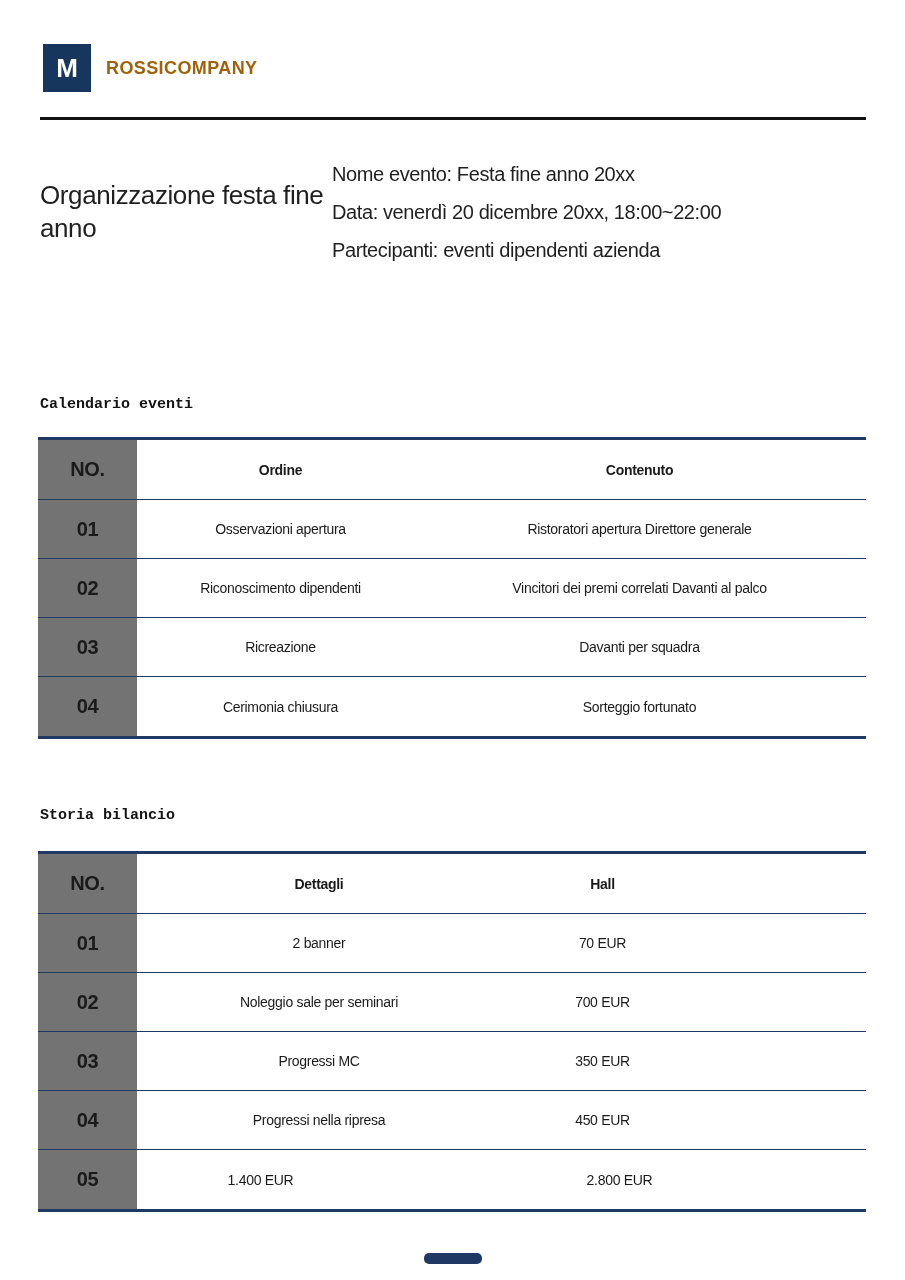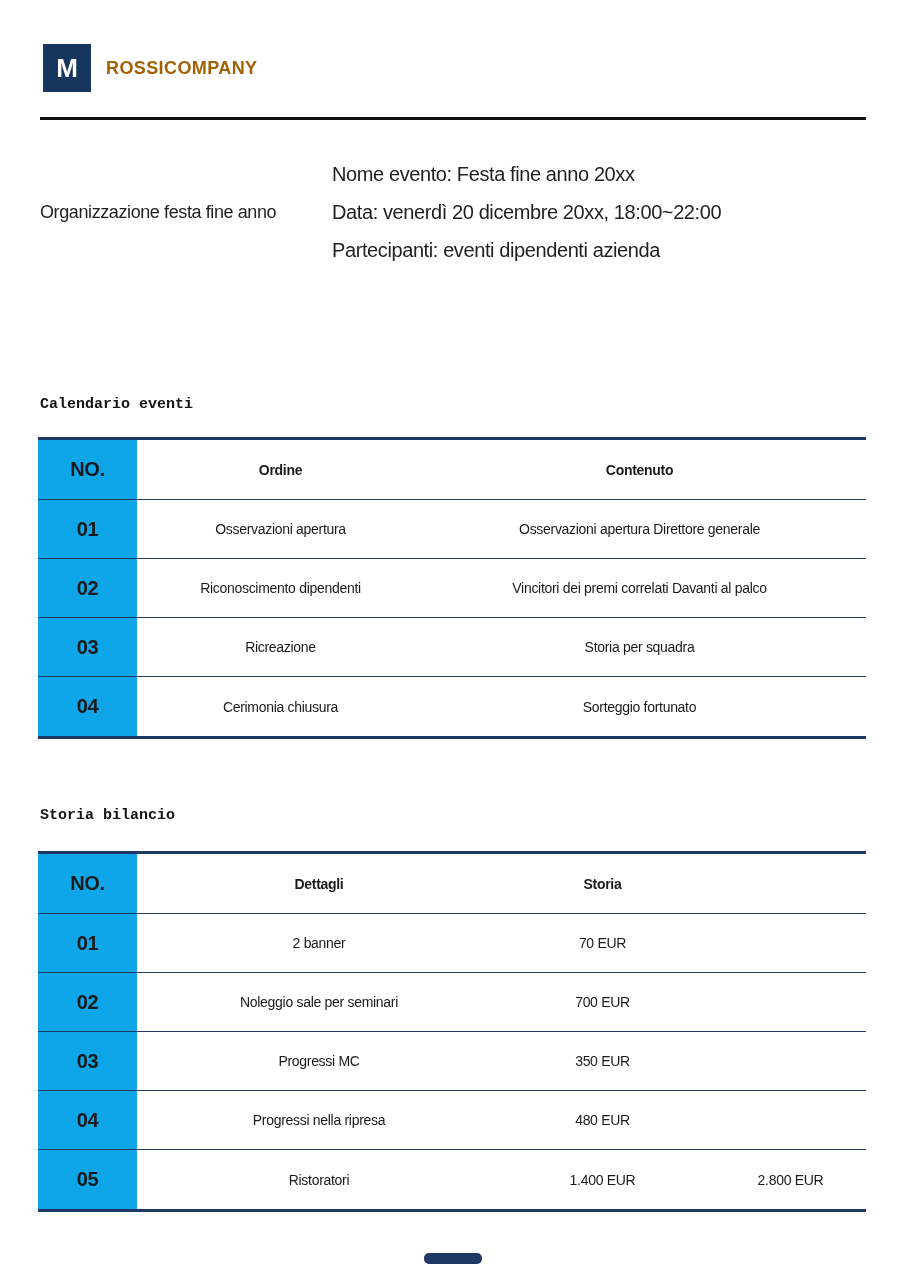--- a/index.html
+++ b/index.html
@@ -18,21 +18,21 @@
     width: 48px; height: 48px; background: #17365d;
     display: flex; align-items: center; justify-content: center;
     color: #ffffff; font-size: 26px; font-weight: bold;
   }
   .company { margin-left: 15px; font-size: 18px; font-weight: bold; letter-spacing: 0.4px; color: #a16207; }
   .rule { position: absolute; top: 117px; left: 40px; width: 826px; height: 3px; background: #101010; }
 
   
   .intro { position: absolute; top: 155px; left: 40px; width: 827px; display: flex; align-items: center; }
   .title {
-    width: 292px; font-size: 18px; line-height: 33px; font-weight: 400;
+    width: 292px; font-size: 26px; line-height: 33px; font-weight: 400;
     letter-spacing: -0.4px; color: #1f1f1f;
   }
   .details { flex: 1; font-size: 20px; line-height: 38px; letter-spacing: -0.4px; color: #1f1f1f; }
 
   
   .section-label { position: absolute; left: 40px; font-size: 15px; font-weight: bold; color: #141414; font-family: Liberation Mono, monospace; }
   .label-calendar { top: 396px; }
   .label-budget  { top: 807px; }
 
   
@@ -44,21 +44,21 @@
   .t2 { top: 851px; }
   .trow { display: flex; align-items: stretch; border-bottom: 1.5px solid #1f3864; height: 59px; }
   .trow:last-child { border-bottom: none; }
   .trow.thead { height: 60px; font-weight: bold; }
   .cell {
     display: flex; align-items: center; justify-content: center;
     text-align: center; font-size: 14px; letter-spacing: -0.3px; color: #1a1a1a;
     padding: 0 6px;
   }
   .no-col {
-    width: 99px; margin-right: 11px; background: #0ea5e9;
+    width: 99px; margin-right: 11px; background: #737373;
     font-weight: bold; font-size: 20px; flex: none; padding: 0;
   }
   .t1 .col-ordine   { width: 265px; flex: none; }
   .t1 .col-contenuto{ flex: 1; }
   .t2 .col-dettagli { width: 342px; flex: none; }
   .t2 .col-costo    { width: 225px; flex: none; }
   .t2 .col-totale   { flex: 1; }
 
   
   .footer-bar {
@@ -92,46 +92,46 @@
 
   <div class="dtable t1">
     <div class="trow thead">
       <div class="cell no-col">NO.</div>
       <div class="cell col-ordine">Ordine</div>
       <div class="cell col-contenuto">Contenuto</div>
     </div>
     <div class="trow">
       <div class="cell no-col">01</div>
       <div class="cell col-ordine">Osservazioni apertura</div>
-      <div class="cell col-contenuto">Osservazioni apertura Direttore generale</div>
+      <div class="cell col-contenuto">Ristoratori apertura Direttore generale</div>
     </div>
     <div class="trow">
       <div class="cell no-col">02</div>
       <div class="cell col-ordine">Riconoscimento dipendenti</div>
       <div class="cell col-contenuto">Vincitori dei premi correlati Davanti al palco</div>
     </div>
     <div class="trow">
       <div class="cell no-col">03</div>
       <div class="cell col-ordine">Ricreazione</div>
-      <div class="cell col-contenuto">Storia per squadra</div>
+      <div class="cell col-contenuto">Davanti per squadra</div>
     </div>
     <div class="trow">
       <div class="cell no-col">04</div>
       <div class="cell col-ordine">Cerimonia chiusura</div>
       <div class="cell col-contenuto">Sorteggio fortunato</div>
     </div>
   </div>
 
   <div class="section-label label-budget">Storia bilancio</div>
 
   <div class="dtable t2">
     <div class="trow thead">
       <div class="cell no-col">NO.</div>
       <div class="cell col-dettagli">Dettagli</div>
-      <div class="cell col-costo">Storia</div>
+      <div class="cell col-costo">Hall</div>
     </div>
     <div class="trow">
       <div class="cell no-col">01</div>
       <div class="cell col-dettagli">2 banner</div>
       <div class="cell col-costo">70 EUR</div>
       <div class="cell col-totale"></div>
     </div>
     <div class="trow">
       <div class="cell no-col">02</div>
       <div class="cell col-dettagli">Noleggio sale per seminari</div>
@@ -140,26 +140,25 @@
     </div>
     <div class="trow">
       <div class="cell no-col">03</div>
       <div class="cell col-dettagli">Progressi MC</div>
       <div class="cell col-costo">350 EUR</div>
       <div class="cell col-totale"></div>
     </div>
     <div class="trow">
       <div class="cell no-col">04</div>
       <div class="cell col-dettagli">Progressi nella ripresa</div>
-      <div class="cell col-costo">480 EUR</div>
+      <div class="cell col-costo">450 EUR</div>
       <div class="cell col-totale"></div>
     </div>
     <div class="trow">
       <div class="cell no-col">05</div>
-      <div class="cell col-dettagli">Ristoratori</div>
       <div class="cell col-costo">1.400 EUR</div>
       <div class="cell col-totale">2.800 EUR</div>
     </div>
   </div>
 
   <div class="footer-bar"></div>
 
 </div>
 
 </body></html>

